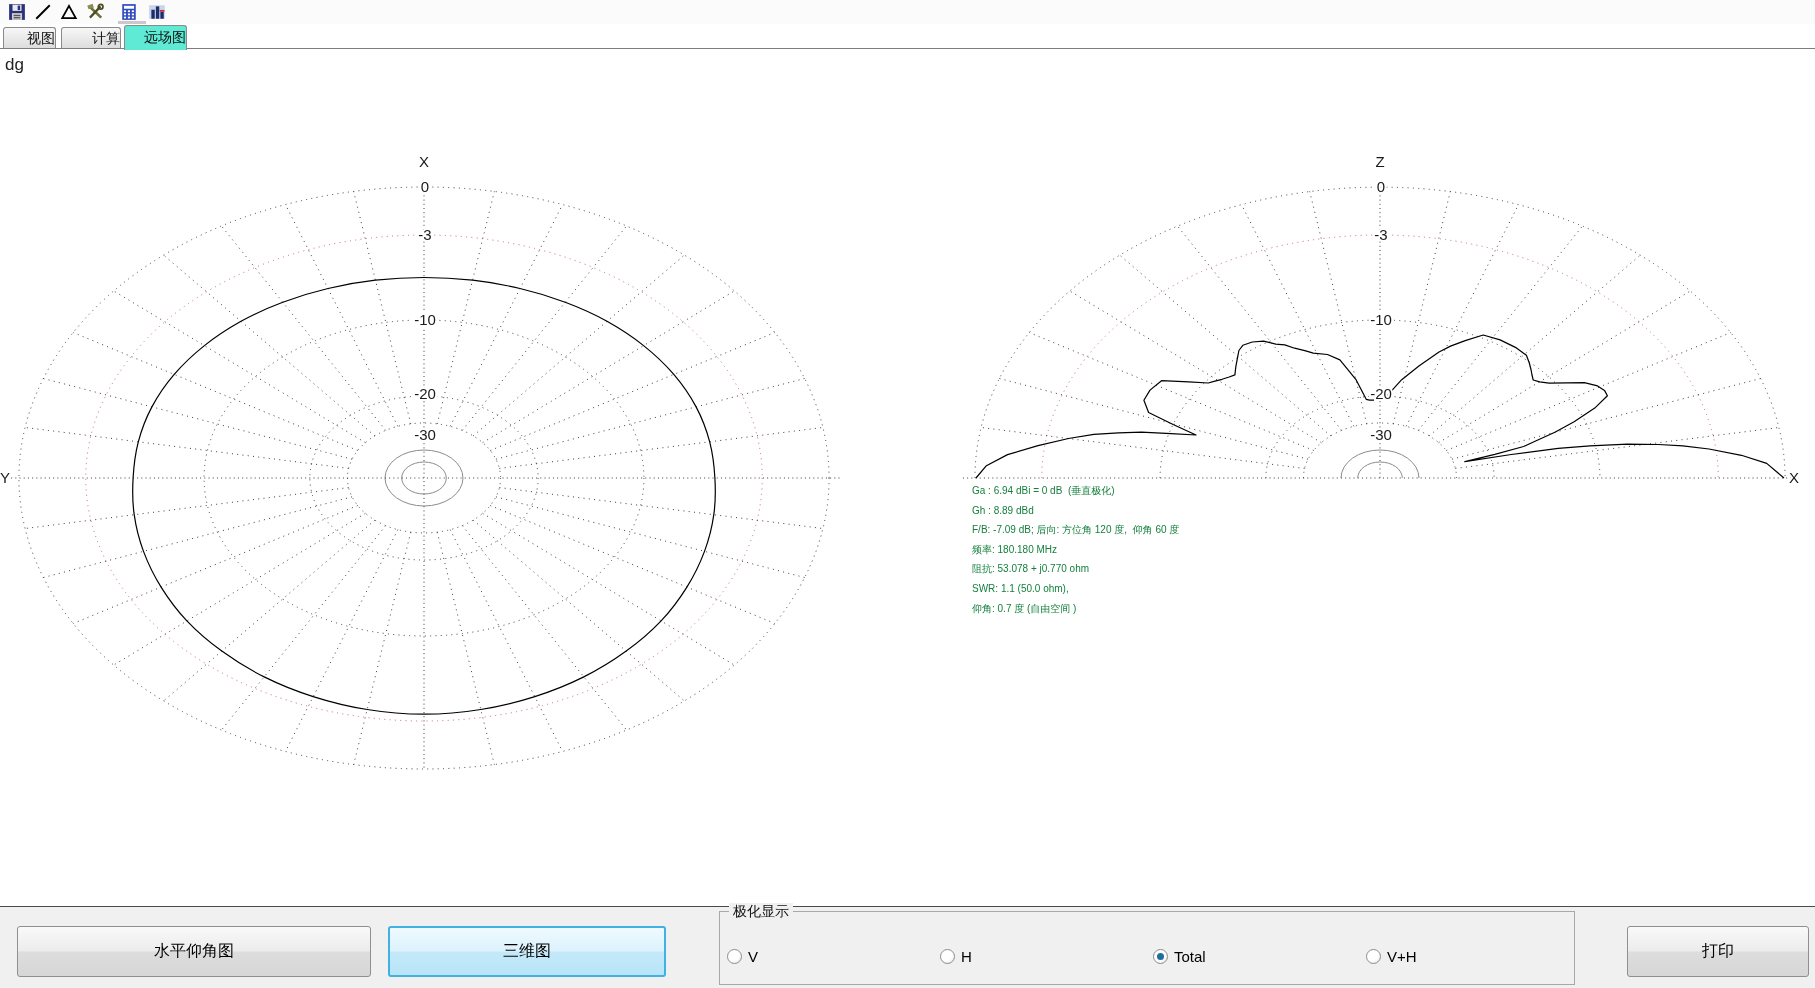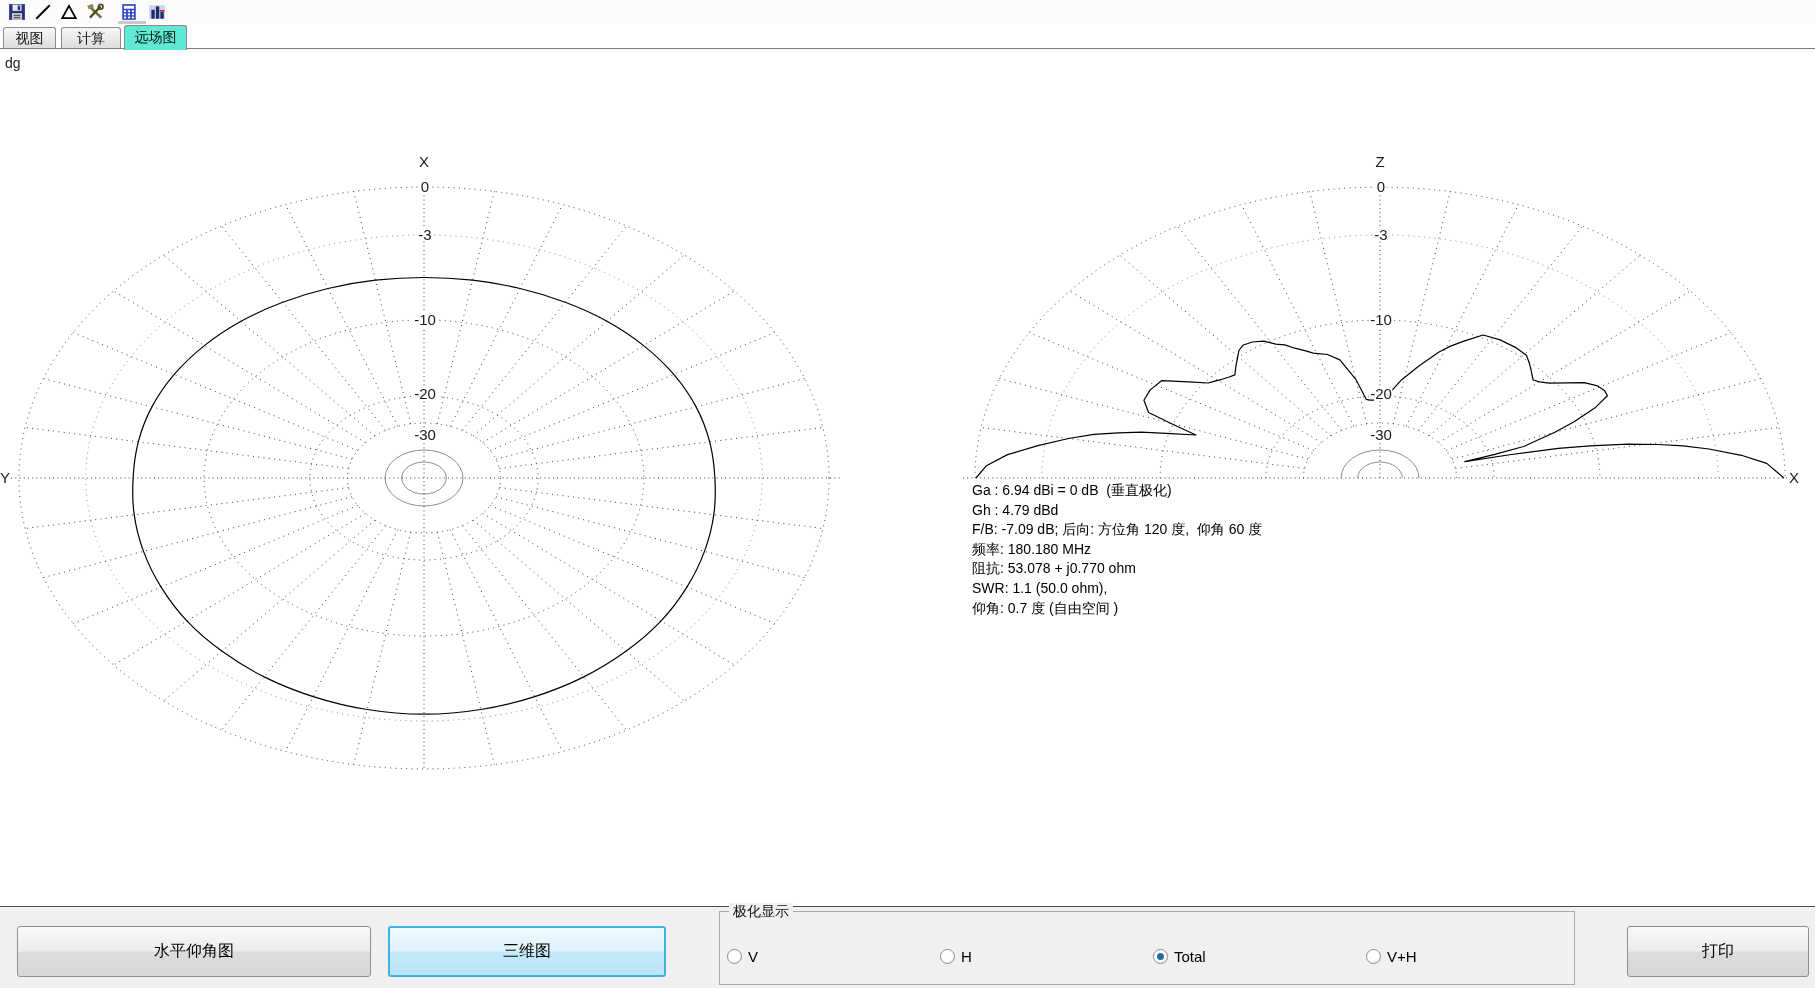--- a/index.html
+++ b/index.html
@@ -3,29 +3,29 @@
 <meta charset="utf-8">
 <style>
   html,body{margin:0;padding:0;background:#ffffff;width:1815px;height:988px;overflow:hidden;
     font-family:"Liberation Sans","DejaVu Sans",sans-serif;-webkit-font-smoothing:none;}
   
   #toolbar{position:absolute;left:0;top:0;width:1815px;height:24px;background:#fbfbfb;}
   .tool{position:absolute;top:3px;width:18px;height:18px;cursor:pointer;}
   #calc-press{position:absolute;left:118px;top:21px;width:28px;height:3px;background:#c9c9c9;}
   
   #tabstrip{position:absolute;left:0;top:24px;width:1815px;height:24px;border-bottom:1px solid #7d7d7d;background:#ffffff;}
-  .tab{position:absolute;top:3px;height:20px;line-height:20px;text-align:center;font-size:14px;color:#111;
+  .tab{position:absolute;top:3px;height:20px;line-height:20px;text-align:right;font-size:14px;color:#111;
        background:linear-gradient(#f7f7f7,#dddddd);border:1px solid #8a8a8a;border-bottom:none;
        border-radius:3px 3px 0 0;cursor:pointer;}
   .tab.active{top:1px;height:24px;line-height:23px;background:#5eead4;z-index:5;}
-  #corner-label{position:absolute;left:5px;top:55px;font-size:14px;color:#222;}
+  #corner-label{position:absolute;left:5px;top:55px;font-size:17px;color:#222;}
   
   #plots{position:absolute;left:0;top:0;width:1815px;height:988px;}
   
-  #info{position:absolute;left:972px;top:481px;font-size:14px;line-height:19.6px;color:#000000;}
+  #info{position:absolute;left:972px;top:481px;font-size:10px;line-height:19.6px;color:#15803d;}
   #info div{white-space:pre;}
   
   #bottom-sep{position:absolute;left:0;top:906px;width:1815px;height:1px;background:#4a4a4a;}
   #bottom-panel{position:absolute;left:0;top:907px;width:1815px;height:81px;background:#f0f0f0;}
   .btn{position:absolute;top:19px;height:51px;font-size:16px;color:#000;text-align:center;
        background:linear-gradient(#f9f9f9 0%,#ececec 48%,#dddddd 52%,#d6d6d6 100%);
        border:1px solid #8f8f8f;border-radius:3px;cursor:pointer;font-family:inherit;}
   .btn.hl{background:linear-gradient(#eefaff 0%,#ddf2fc 48%,#c3e9f9 52%,#b9e5f8 100%);
        border:2px solid #41b1e1;}
   #groupbox{position:absolute;left:719px;top:4px;width:854px;height:72px;border:1px solid #a8a8a8;}
@@ -177,21 +177,21 @@
 <div id="tabstrip">
   <div class="tab" style="left:3px;width:51px">视图</div>
   <div class="tab" style="left:61px;width:58px">计算</div>
   <div class="tab active" style="left:124px;width:61px">远场图</div>
 </div>
 
 <div id="corner-label">dg</div>
 
 <div id="info">
   <div>Ga : 6.94 dBi = 0 dB  (垂直极化)</div>
-  <div>Gh : 4.79 dBd</div>
+  <div>Gh : 8.89 dBd</div>
   <div>F/B: -7.09 dB; 后向: 方位角 120 度,  仰角 60 度</div>
   <div>频率: 180.180 MHz</div>
   <div>阻抗: 53.078 + j0.770 ohm</div>
   <div>SWR: 1.1 (50.0 ohm),</div>
   <div>仰角: 0.7 度 (自由空间 )</div>
 </div>
 
 <div id="bottom-sep"></div>
 <div id="bottom-panel">
   <button class="btn" style="left:17px;width:354px">水平仰角图</button>

